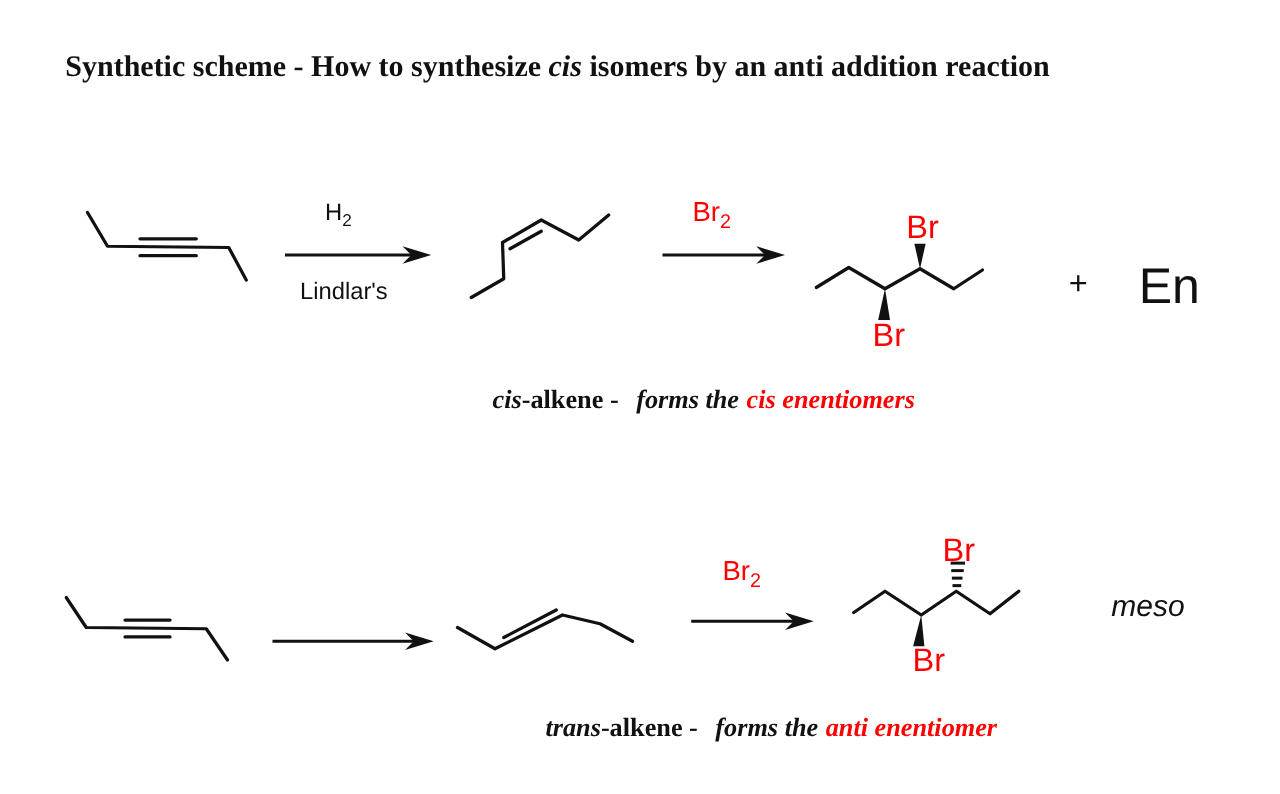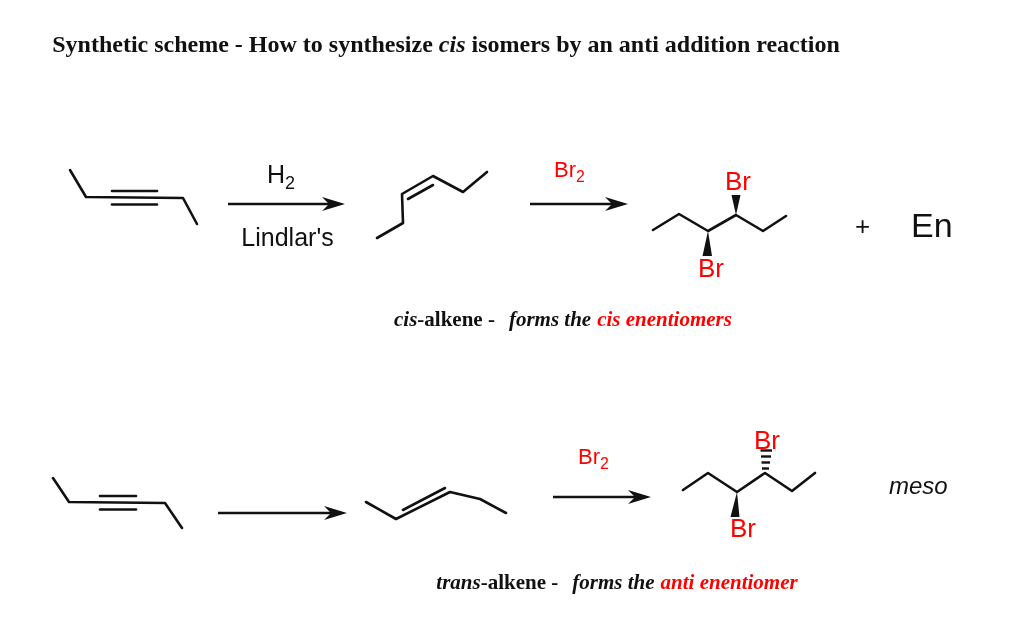--- a/index.html
+++ b/index.html
@@ -7,47 +7,47 @@
   #page {
     position: relative;
     width: 1024px; height: 635px;
     background: #ffffff;
     overflow: hidden;
     font-family: "Liberation Sans", sans-serif;
     color: var(--ink);
   }
   .abs { position: absolute; line-height: 1.1; white-space: nowrap; }
   #title {
-    left: 0; top: 31px; width: 892px;
+    left: 0; top: 41px; width: 892px;
     text-align: center;
     font-family: "Liberation Serif", serif;
     font-weight: bold; font-size: 24px;
   }
   #title .em { font-style: italic; }
   svg.canvas { position:absolute; left:0; top:0; }
   .bond { stroke: var(--ink); stroke-width: 2.6; fill: none; stroke-linejoin: round; stroke-linecap: round; }
   .hash { stroke: var(--ink); stroke-width: 2.4; stroke-linecap: butt; }
   .wedge { fill: var(--ink); stroke: none; }
   .arrow-line { stroke: var(--ink); stroke-width: 2.3; stroke-linecap: butt; }
   .arrow-head { fill: var(--ink); stroke: none; }
-  .reagent { font-size: 25px; text-align: center; }
+  .reagent { font-size: 19px; text-align: left; }
   .red-label { color: var(--red); }
   .br2 { font-size: 22px; text-align: left; }
   .br { font-size: 26px; width: 34px; text-align: center; }
   sub { font-size: 0.72em; }
   .caption {
     font-family: "Liberation Serif", serif;
     font-weight: bold; font-size: 21px;
     text-align: center; width: 600px;
   }
   .caption .it { font-style: italic; }
   .caption .gap { margin-left: 14px; }
   .caption .redpart { color: var(--red); font-style: italic; margin-left: 6px; }
   #plus-sign { font-size: 26px; }
-  #en-label { font-size: 34px; }
+  #en-label { font-size: 40px; }
   #meso-label { font-size: 24px; font-style: italic; }
 </style>
 </head>
 <body>
 
 <div id="page">
 
   <div id="title" class="abs">
     <span>Synthetic scheme - How to synthesize </span><span class="em">cis</span><span> isomers by an anti addition reaction</span>
   </div>

